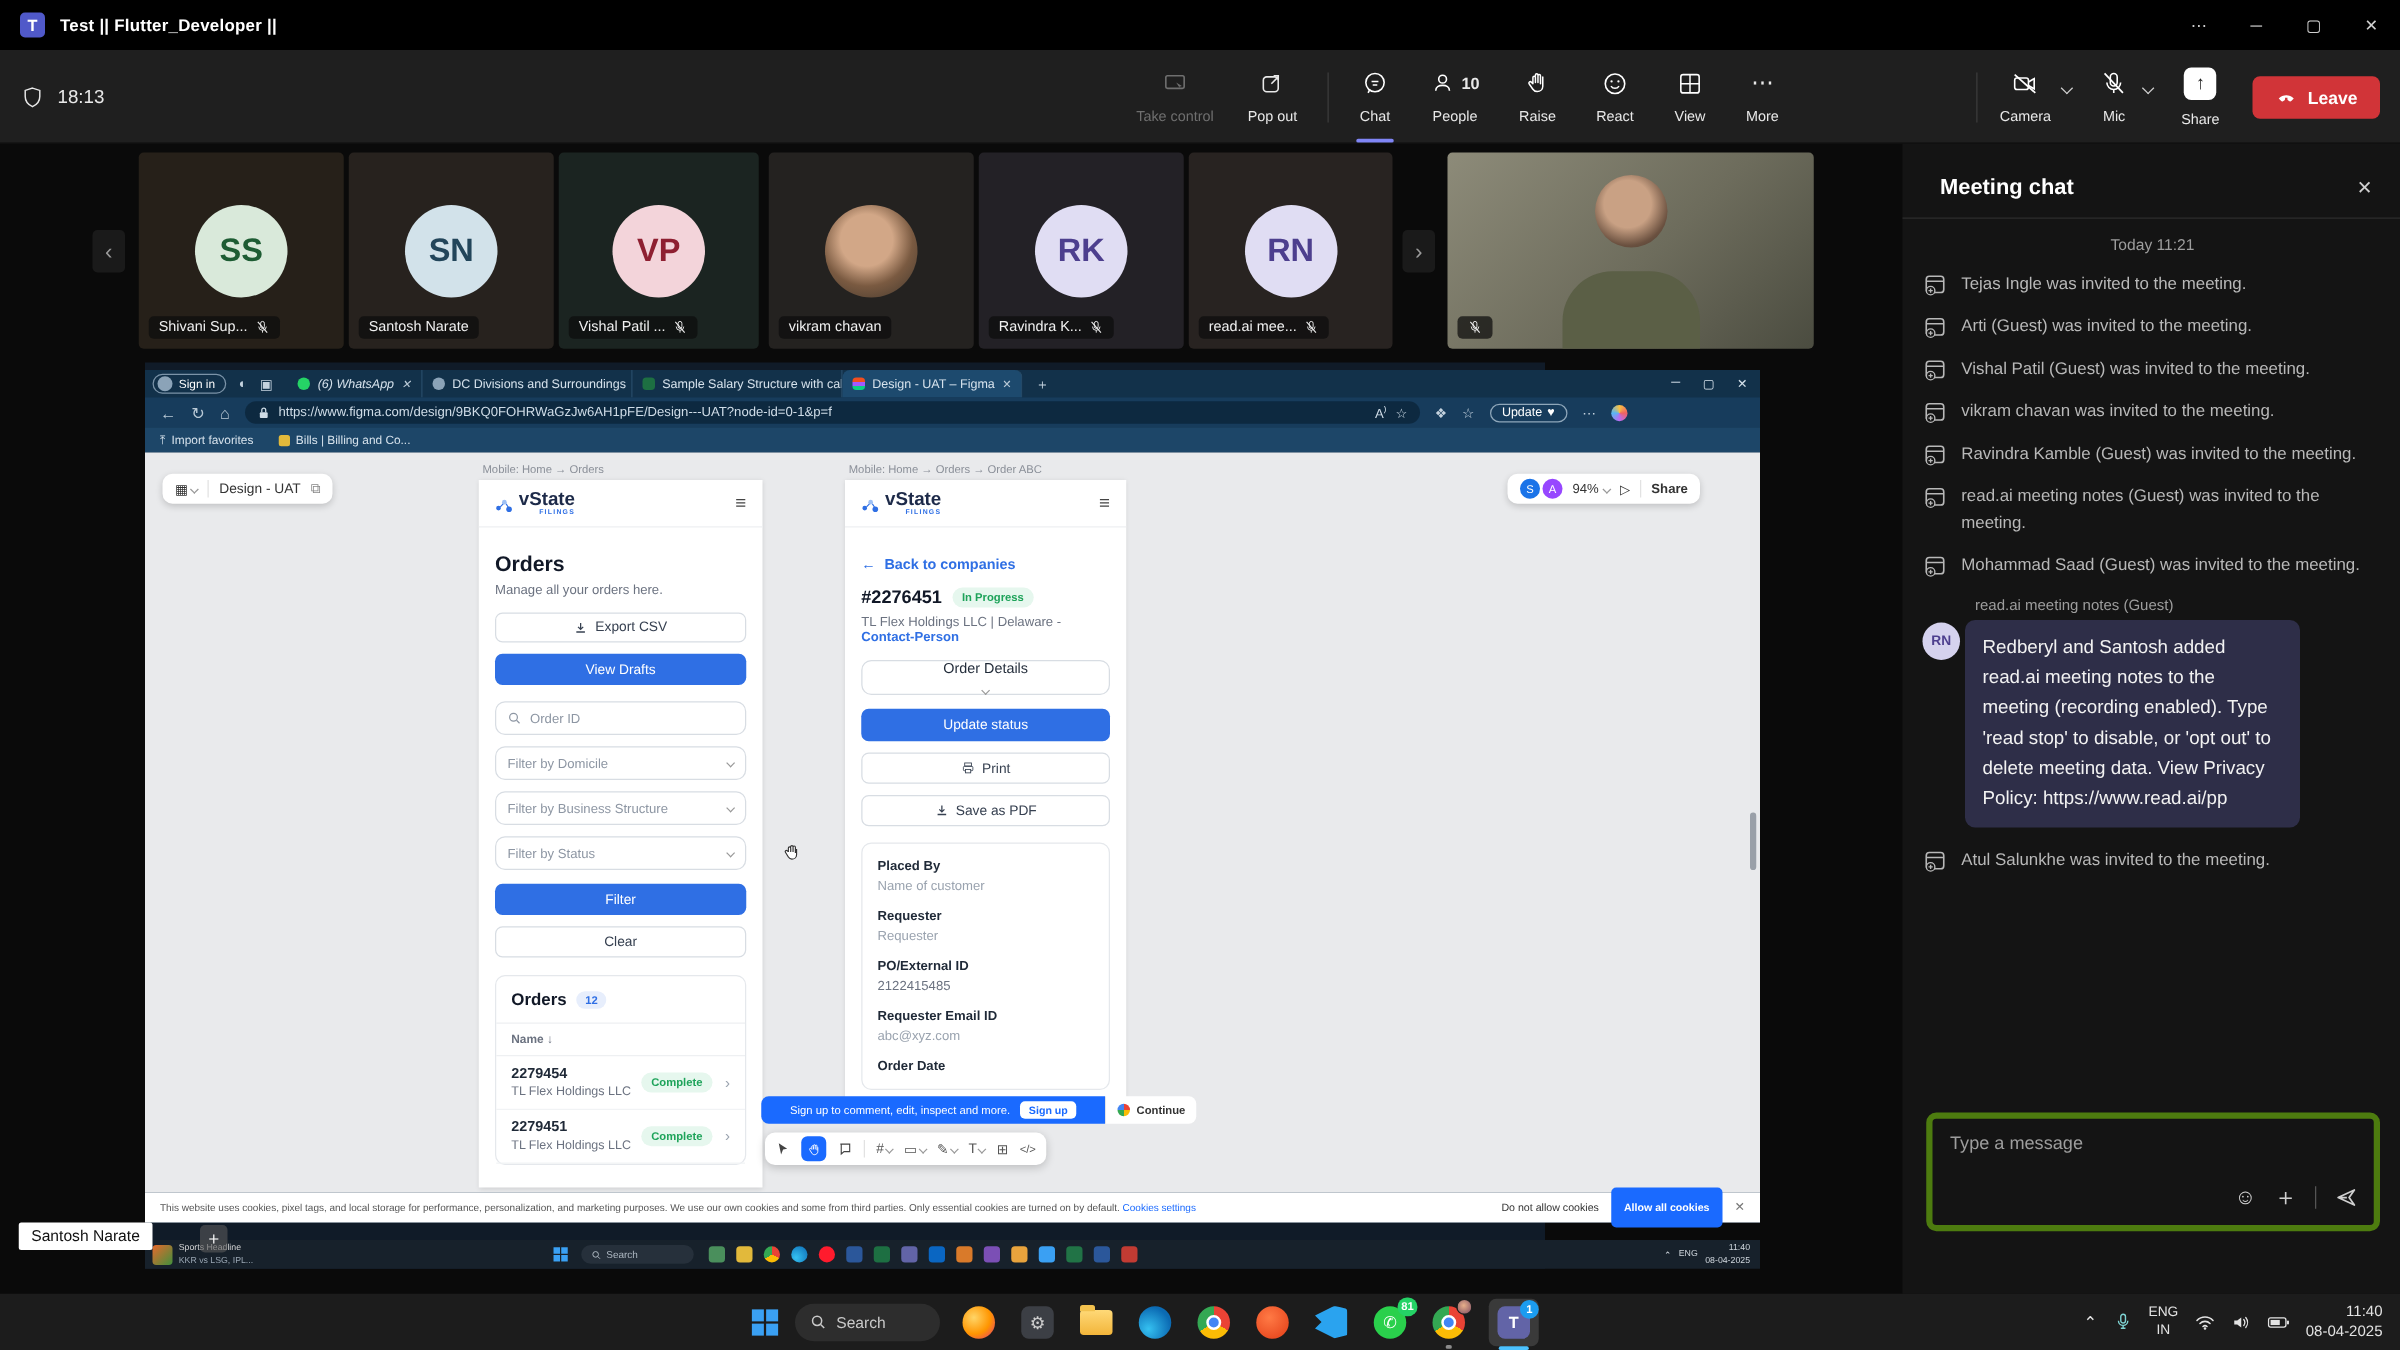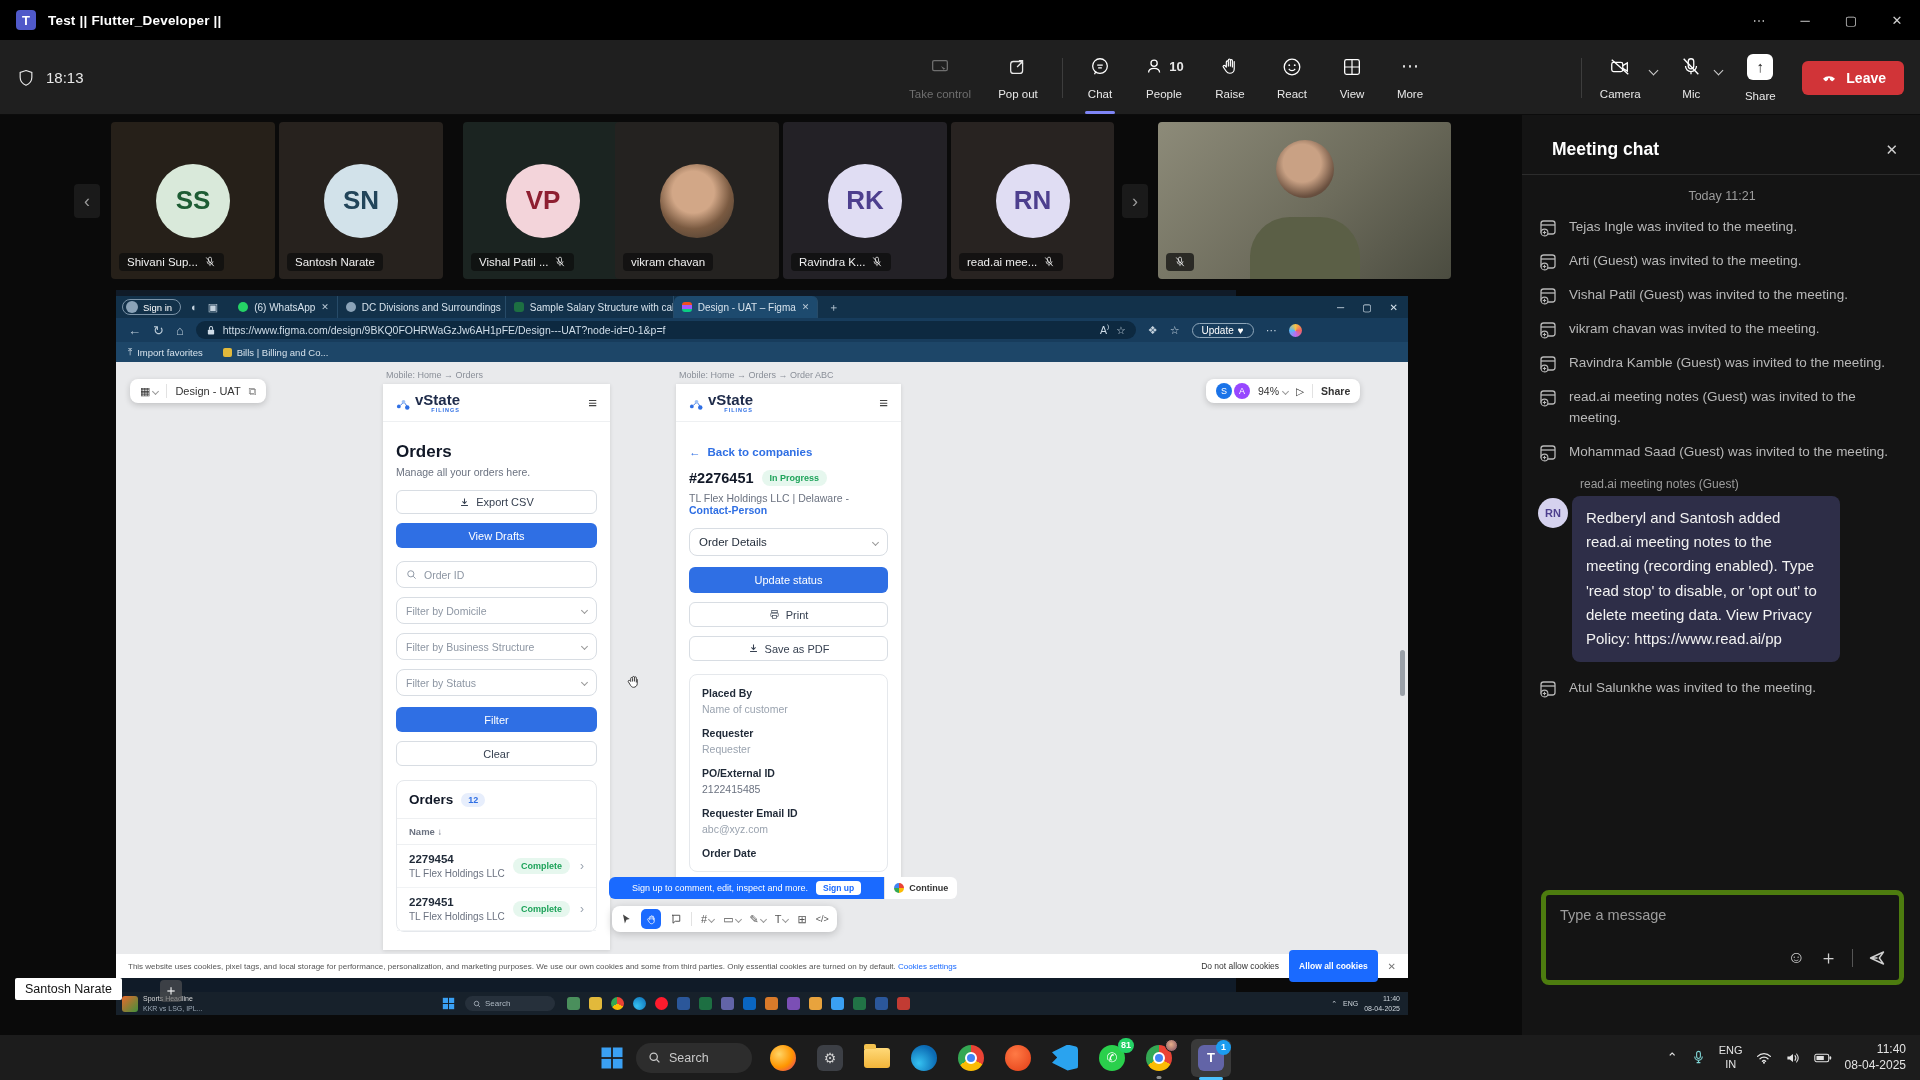--- a/index.html
+++ b/index.html
@@ -30,21 +30,21 @@
   .share-sq { width:26px; height:26px; background:#fff; border-radius:6px; display:flex; align-items:center; justify-content:center; color:#1f1f1f; font-size:15px; font-weight:bold; }
 
   
   #strip { position:absolute; left:0; top:122px; width:1522px; height:158px; }
   .strip-chev { position:absolute; top:62px; width:26px; height:34px; color:#9a9a9a; font-size:18px; display:flex; align-items:center; justify-content:center; background:#1a1a1a; border-radius:4px; }
   .tile { position:absolute; top:0; height:157px; border-radius:4px; overflow:hidden; }
   .tile .av { position:absolute; left:50%; top:50%; transform:translate(-50%,-50%); width:74px; height:74px; border-radius:50%; display:flex; align-items:center; justify-content:center; font-size:26px; font-weight:bold; }
   .nametag { position:absolute; left:8px; bottom:8px; background:rgba(12,12,12,.72); border-radius:4px; padding:3px 8px; color:#f0f0f0; font-size:11.5px; display:flex; align-items:center; gap:6px; }
   .t0 { left:111px; width:164px; background:#262019; }
   .t1 { left:279px; width:164px; background:#27221e; }
-  .t2 { left:463px; width:160px; background:#1b2421; }
+  .t2 { left:447px; width:160px; background:#1b2421; }
   .t3 { left:615px; width:164px; background:#242220; }
   .t4 { left:783px; width:164px; background:#232126; }
   .t5 { left:951px; width:163px; background:#282321; }
   .t6 { left:1158px; width:293px; background:linear-gradient(135deg,#8d8b79 0%,#6d6c5c 55%,#4b4c40 100%); }
   .av-ss { background:#d9e9da; color:#1d5c33; }
   .av-sn { background:#d2e2ea; color:#22455a; }
   .av-vp { background:#f3d4da; color:#8e1f31; }
   .av-photo { background:radial-gradient(circle at 45% 38%, #d2a787 0 34%, #7a5a41 60%, #3c342b 100%); }
   .av-rk { background:#e0ddf3; color:#4d3f8e; }
   .av-rn-tile { background:#e0ddf3; color:#4d3f8e; }
@@ -399,21 +399,21 @@
 
     <div id="browser">
 
       <div id="tabstrip">
         <div id="signin-pill">
           <span class="mini-ico"></span>
           <span>Sign in</span>
         </div>
         <span class="strip-ico">◐</span>
         <span class="strip-ico">▣</span>
-        <div class="tab" style="margin-left:12px;">
+        <div class="tab" style="margin-left:12px;font-style:italic;">
           <span class="fav" style="background:#25d366; border-radius:50%;"></span>
           <span>(6) WhatsApp</span>
             <span class="x">✕</span>
         </div>
         <div class="tab">
           <span class="fav" style="background:#8ba3b8; border-radius:50%;"></span>
           <span>DC Divisions and Surroundings</span>
         </div>
         <div class="tab">
           <span class="fav" style="background:#1d6f42;"></span>
@@ -589,21 +589,21 @@
           <div class="m-body">
             <div class="backlink">←<span>Back to companies</span></div>
             <div class="ordno-row">
               <span class="ordno">#2276451</span>
               <span class="status-badge" style="margin-left:0;">In Progress</span>
             </div>
             <div class="comp-line">
               <span>TL Flex Holdings LLC | Delaware -</span>
               <span class="lnk">Contact-Person</span>
             </div>
-            <div class="inp selrow" style="height:28px; margin-top:12px; color:#1f2937; font-size:11.5px;">
+            <div class="inp selrow" style="height:28px; margin-top:12px; color:#1f2937; font-size:11.5px;flex-direction:column;">
               <span>Order Details</span>
                 <span class="ft-chev"></span>
             </div>
             <div class="btn blue" style="height:26px; margin-top:11px;">
                 <span>Update status</span>
               </div>
             <div class="btn outline" style="height:25px; margin-top:9px;">
               <svg width="11" height="11" viewBox="0 0 16 16">
                   <rect x="4" y="2" width="8" height="3.5" stroke="#374151" fill="none"></rect>
                   <rect x="2.5" y="6" width="11" height="5" rx="1" stroke="#374151" fill="none"></rect>

